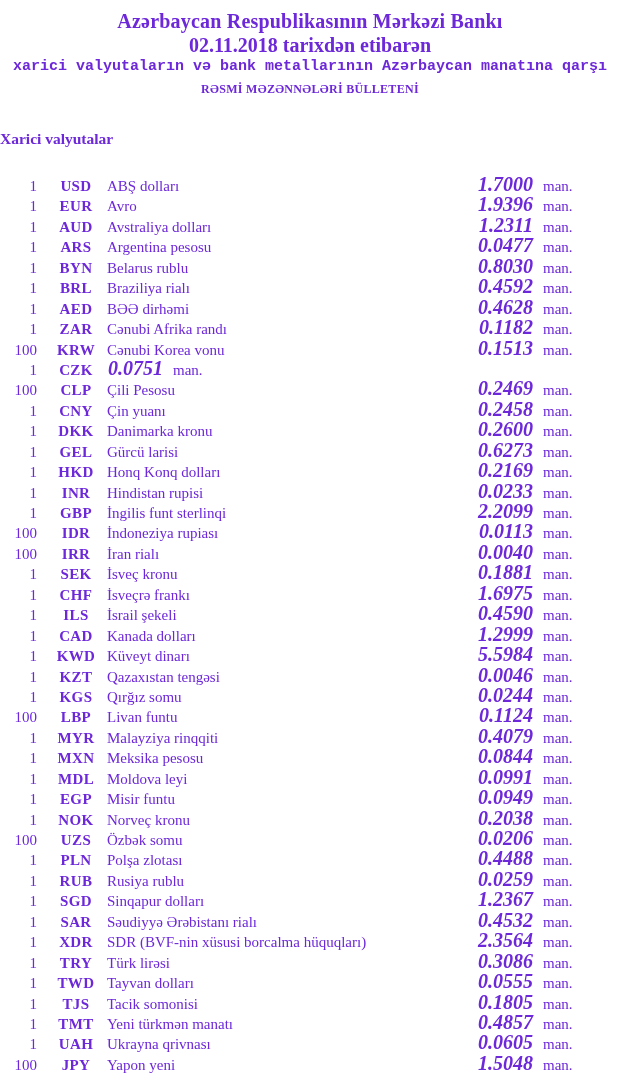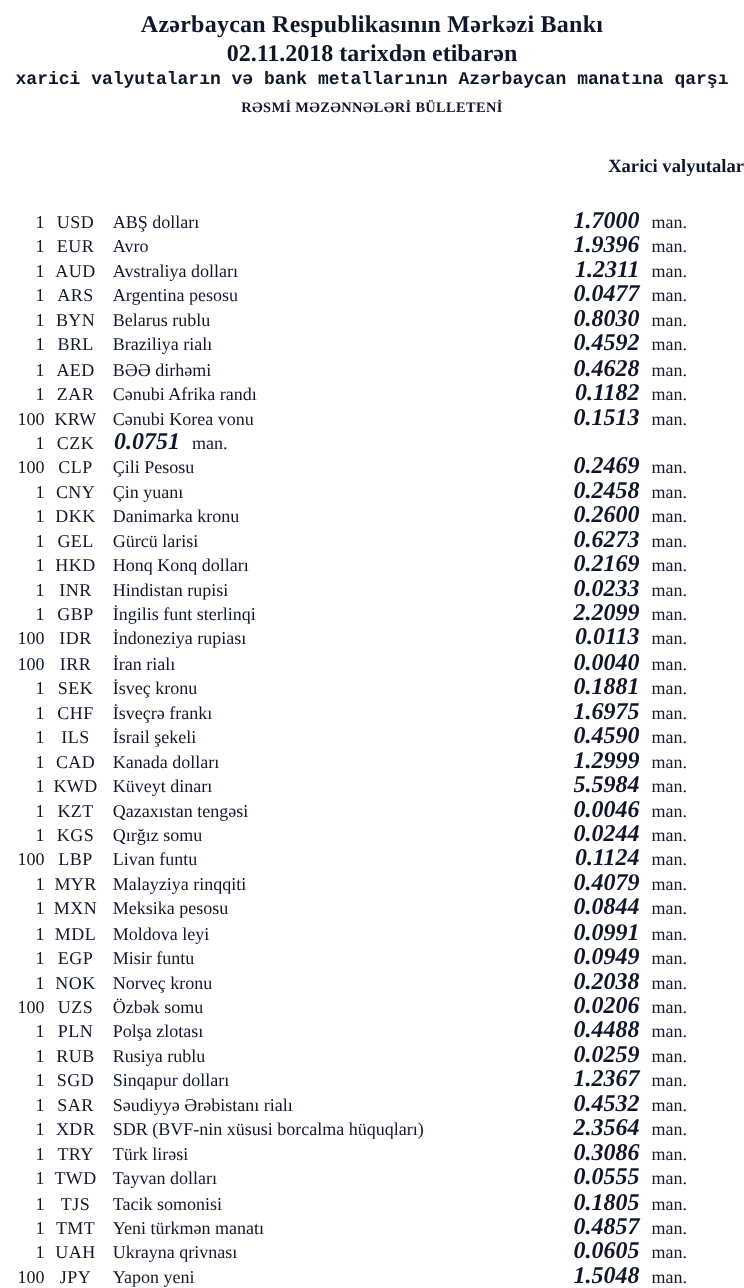--- a/index.html
+++ b/index.html
@@ -5,21 +5,21 @@
   html, body {
     margin: 0;
     padding: 0;
     background: #ffffff;
   }
   .page {
     position: relative;
     width: 620px;
     height: 1073px;
     background: #ffffff;
-    color: #0f172a;
+    color: #6d28d9;
     font-family: "Liberation Serif", "DejaVu Serif", serif;
     overflow: hidden;
     box-sizing: border-box;
   }
   .hdr { text-align: center; font-weight: bold; }
   .bank-title {
     margin-top: 8px;
     font-size: 20px;
     line-height: 26px;
     letter-spacing: 0.2px;
@@ -33,21 +33,21 @@
     line-height: 22px;
     font-family: Liberation Mono, monospace;
   }
   .bulletin-title {
     font-size: 12px;
     line-height: 22px;
     letter-spacing: 0.3px;
   }
   .section-title {
     margin-top: 28px;
-    text-align: right;
+    text-align: left;
     font-weight: bold;
     font-size: 15.5px;
     line-height: 22px;
   }
   .rate-table {
     margin-top: 6px;
   }
   .row {
     display: flex;
     align-items: baseline;
@@ -56,24 +56,25 @@
     font-size: 15px;
     white-space: nowrap;
   }
   .c-qty {
     width: 37px;
     text-align: right;
     flex: 0 0 auto;
   }
   .c-code {
     width: 50px;
-    margin-left: 1px;
+    margin-left: 14px;
     text-align: center;
     letter-spacing: 0.4px;
     flex: 0 0 auto;
+    font-weight: bold;
   }
   .c-name {
     flex: 1 1 auto;
     padding-left: 6px;
     overflow: hidden;
   }
   .c-rate {
     width: 62px;
     text-align: right;
     font-weight: bold;

